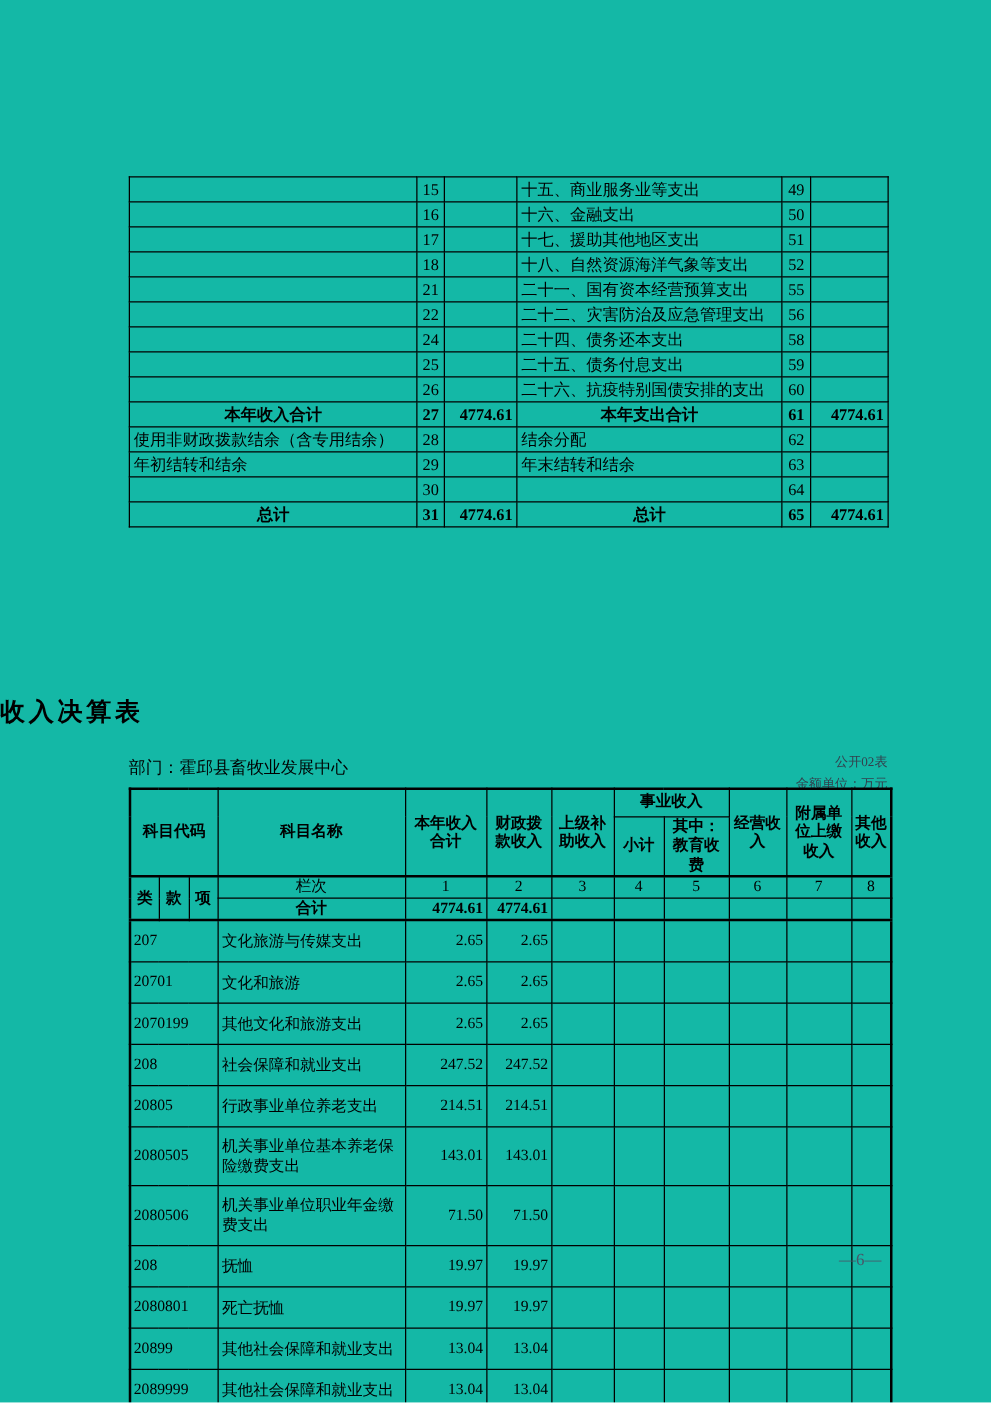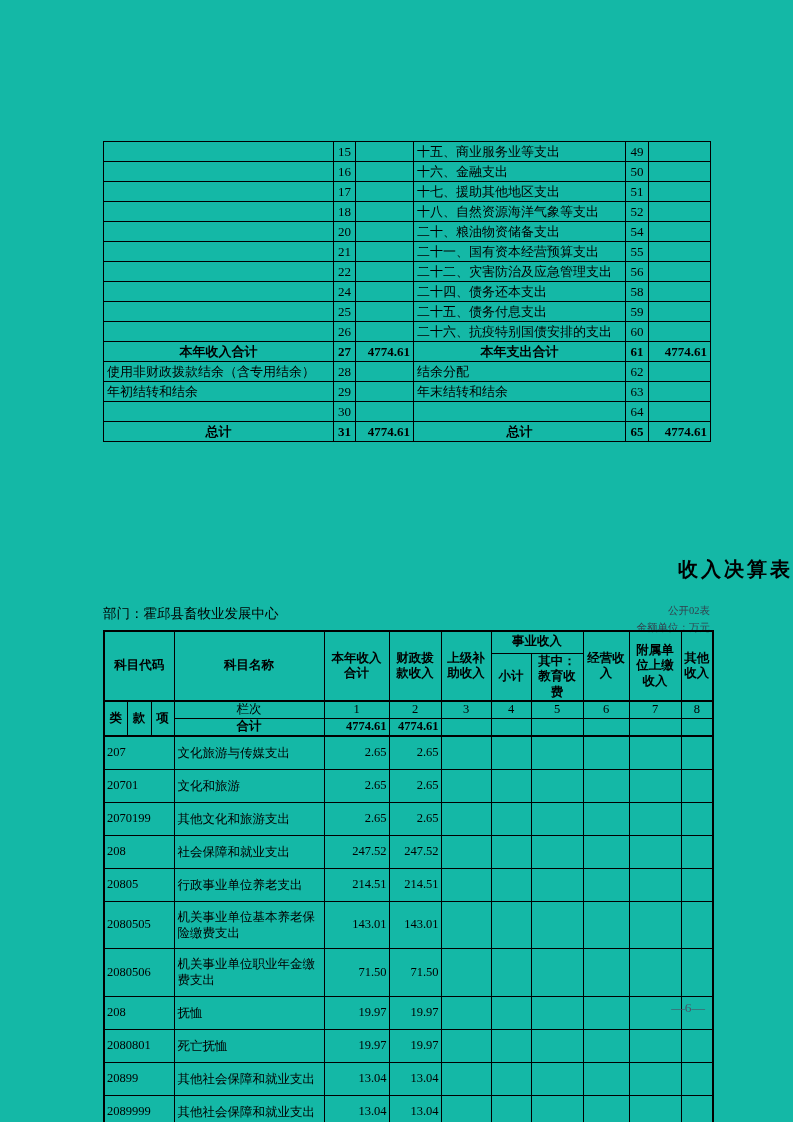--- a/index.html
+++ b/index.html
@@ -15,21 +15,21 @@
   .t1 td.num{text-align:center;padding:0 1px;}
   .t1 td.amt{text-align:right;}
   .t1 tr.bold td{font-weight:bold;}
   .t1 tr.bold td.lname,.t1 tr.bold td.rname{text-align:center;}
 
   
   .note{position:absolute;left:103px;top:484px;width:612px;font-size:12.5px;
         line-height:1.4;text-align:justify;}
 
   
-  .title{position:absolute;left:0;top:556px;width:100%;text-align:right;
+  .title{position:absolute;left:0;top:556px;width:100%;text-align:left;
          font-size:20px;font-weight:bold;letter-spacing:3px;font-family:Liberation Serif, serif;}
   .meta{position:absolute;right:83px;top:603px;text-align:right;font-size:10.5px;
         color:#33404d;line-height:1.6;}
   .dept{position:absolute;left:103px;top:605px;font-size:13.5px;}
 
   
   .t2{position:absolute;left:103px;top:630px;width:609px;border:2px solid #000;}
   .t2 th,.t2 td{border:1px solid #000;font-size:12.5px;padding:0 2px;overflow:hidden;}
   .t2 thead th{font-weight:bold;text-align:center;line-height:1.25;white-space:normal;}
   .t2 thead{border-bottom:2px solid #000;}
@@ -85,28 +85,20 @@
     <td class="rname">十七、援助其他地区支出</td>
     <td class="num">51</td>
     <td class="amt"></td>
   </tr>
         <tr>
     <td class="lname"></td>
     <td class="num">18</td>
     <td class="amt"></td>
     <td class="rname">十八、自然资源海洋气象等支出</td>
     <td class="num">52</td>
-    <td class="amt"></td>
-  </tr>
-        <tr>
-    <td class="lname"></td>
-    <td class="num">20</td>
-    <td class="amt"></td>
-    <td class="rname">二十、粮油物资储备支出</td>
-    <td class="num">54</td>
     <td class="amt"></td>
   </tr>
         <tr>
     <td class="lname"></td>
     <td class="num">21</td>
     <td class="amt"></td>
     <td class="rname">二十一、国有资本经营预算支出</td>
     <td class="num">55</td>
     <td class="amt"></td>
   </tr>

